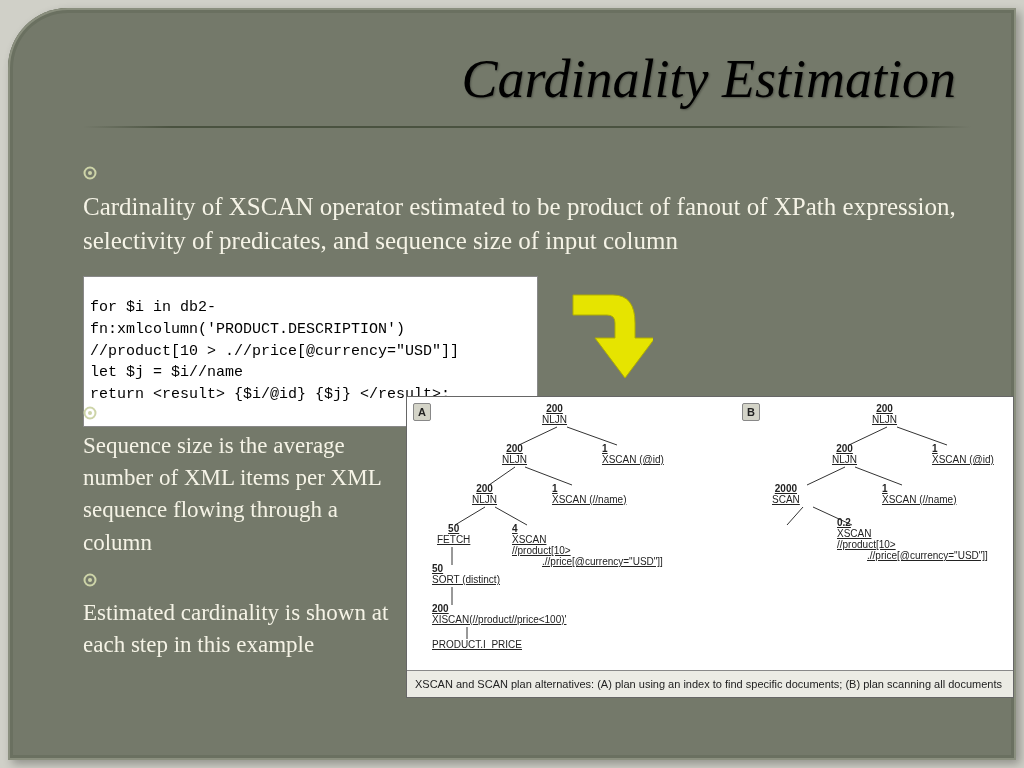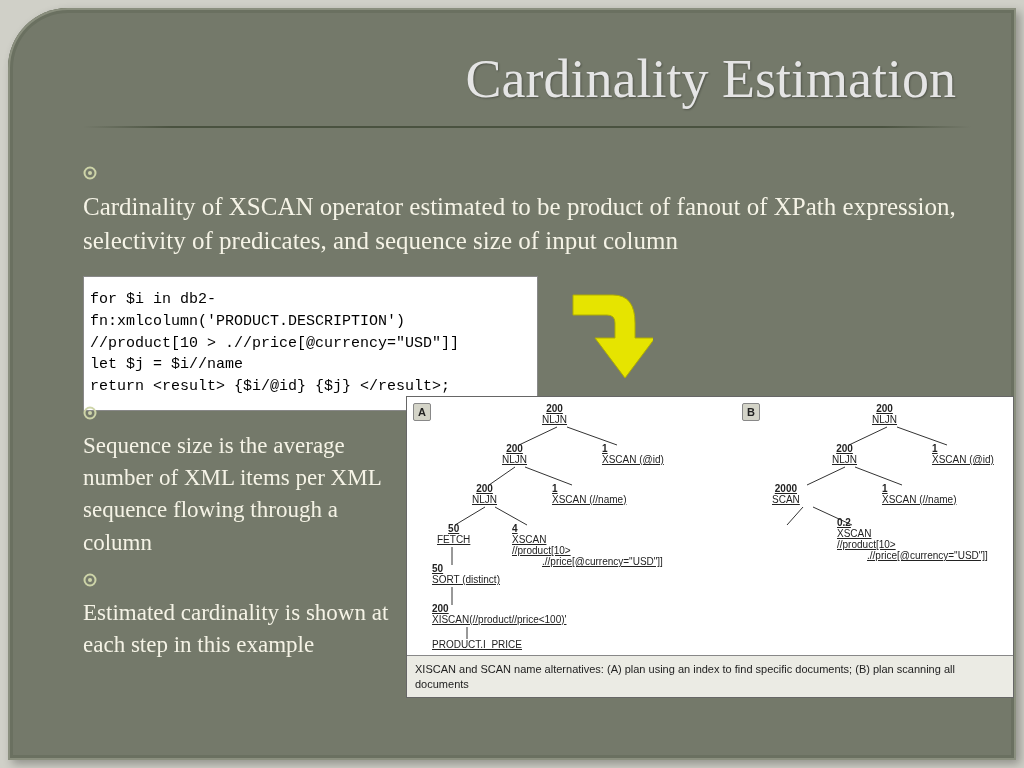--- a/index.html
+++ b/index.html
@@ -18,23 +18,24 @@
     height: 752px;
     background: #74796a;
     border-top-left-radius: 60px;
     box-shadow: inset 0 0 0 2px #8a8f7e, inset 0 0 0 5px #6a7060, 4px 4px 10px rgba(0,0,0,0.3);
   }
   .title {
     position: absolute;
     top: 40px;
     right: 60px;
     font-size: 54px;
-    color: #e5e5e5;
+    color: #000000;
     font-weight: normal;
     text-shadow: 1px 1px 2px rgba(0,0,0,0.3);
+    font-style: italic;
   }
   .title-rule {
     position: absolute;
     top: 118px;
     left: 75px;
     right: 45px;
     height: 2px;
     background: linear-gradient(to right, transparent 0%, #4a5240 10%, #4a5240 90%, transparent 100%);
   }
   .content {
@@ -58,21 +59,21 @@
   .code-block {
     position: absolute;
     top: 268px;
     left: 75px;
     width: 455px;
     background: #ffffff;
     color: #000;
     font-family: 'Courier New', monospace;
     font-size: 15px;
     line-height: 1.45;
-    padding: 12px 6px;
+    padding: 20px 6px;
     border: 1px solid #888;
   }
   .arrow-wrap {
     position: absolute;
     top: 275px;
     left: 555px;
     width: 90px;
     height: 100px;
   }
   .lower {
@@ -266,15 +267,15 @@
         <div class="num">1</div>
         <div class="lbl">XSCAN (//name)</div>
       </div>
     <div class="node" style="top:120px;left:430px;text-align:left">
         <div class="num">0.2</div>
         <div class="lbl">XSCAN</div>
         <div class="lbl">//product[10&gt;</div>
         <div class="lbl" style="padding-left:30px">.//price[@currency="USD"]]</div>
       </div>
 
-    <div class="caption">XISCAN and SCAN name alternatives: (A) plan using an index to find specific documents; (B) plan scanning all documents</div>
+    <div class="caption">XSCAN and SCAN plan alternatives: (A) plan using an index to find specific documents; (B) plan scanning all documents</div>
   </div>
 </div>
 
 </body></html>

